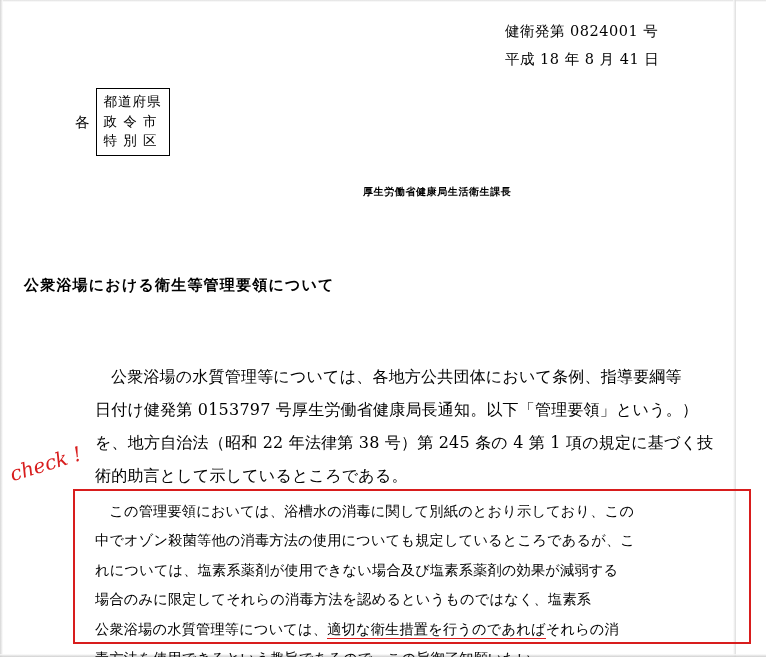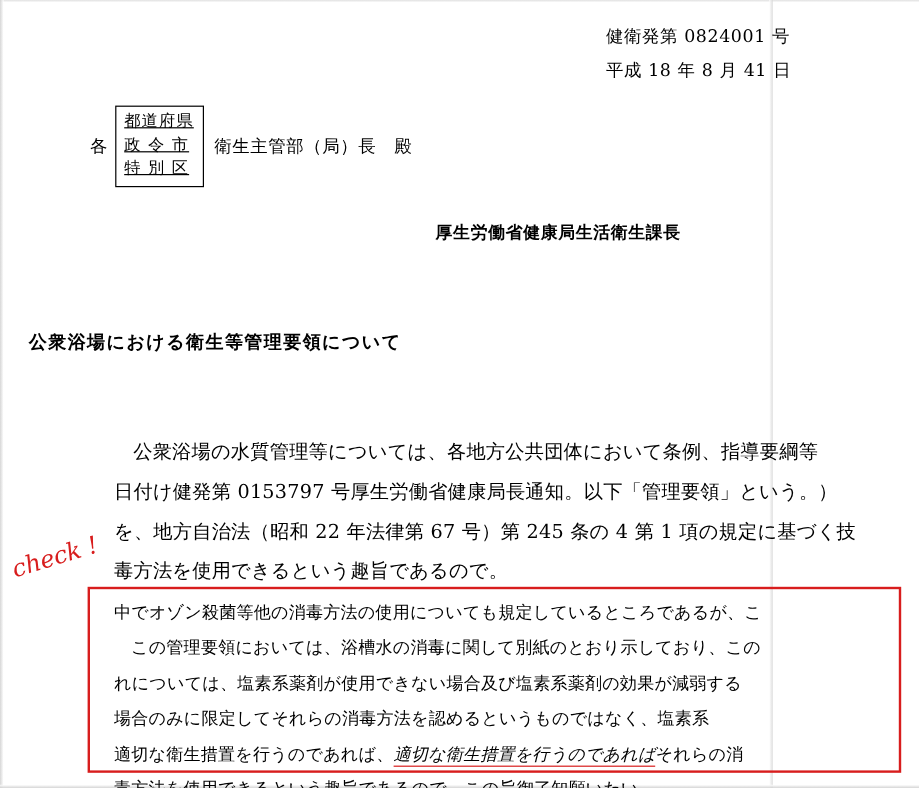--- a/index.html
+++ b/index.html
@@ -10,21 +10,21 @@
     width: 766px;
     height: 657px;
     background: #ffffff;
     font-family: "DejaVu Serif", "Liberation Serif", serif;
     color: #000000;
     position: relative;
     overflow: hidden;
   }
   .page {
     position: relative;
-    width: 644px;
+    width: 736px;
     height: 657px;
     box-sizing: border-box;
   }
 
   
   .header-right {
     position: absolute;
     top: 18px;
     left: 505px;
     font-size: 14.5px;
@@ -49,34 +49,34 @@
     margin-right: 6px;
     padding-top: 2px;
   }
   .addressee-box {
     border: 1px solid #000;
     padding: 3px 7px 4px 7px;
     line-height: 1.45;
     font-size: 13.5px;
     letter-spacing: 1px;
   }
-  .addressee-box div { white-space: nowrap; text-decoration: underline; }
+  .addressee-box div { white-space: nowrap; }
   .addressee-tail {
     margin-left: 9px;
     font-size: 14.5px;
     letter-spacing: 0.5px;
     padding-top: 2px;
   }
 
   
   .issuer {
     position: absolute;
     top: 185px;
     left: 363px;
-    font-size: 14px;
+    font-size: 10px;
     letter-spacing: 0.6px;
     white-space: nowrap;
     font-weight: 600;
   }
 
   
   .doc-title {
     position: absolute;
     top: 276px;
     left: 0;
@@ -119,21 +119,20 @@
     left: 95px;
     width: 640px;
     font-size: 14.2px;
     line-height: 2.07;
     letter-spacing: 0.2px;
   }
   .body-p2 .line { white-space: nowrap; }
   .uline {
     border-bottom: 1.6px solid #d81d1d;
     padding-bottom: 1px;
-    font-style: italic;
   }
 
   
   .check-note {
     position: absolute;
     top: 462px;
     left: 14px;
     color: #d81d1d;
     font-family: "DejaVu Serif", "Liberation Serif", serif;
     font-style: italic;
@@ -189,40 +188,39 @@
     <div>平成 18 年 8 月 41 日</div>
   </div>
 
   <div class="addressee">
     <span class="addressee-kaku">各</span>
     <span class="addressee-box">
       <div>都道府県</div>
       <div>政 令 市</div>
       <div>特 別 区</div>
     </span>
-    <span class="addressee-tail">衛生主管部（局）長　殿</span>
   </div>
 
   <div class="issuer">厚生労働省健康局生活衛生課長</div>
 
   <div class="doc-title">公衆浴場における衛生等管理要領について</div>
 
   <div class="body-p1">
     <div class="line"><span class="indent"></span><span>公衆浴場の水質管理等については、各地方公共団体において条例、指導要綱等</span></div>
     <div class="line">日付け健発第 0153797 号厚生労働省健康局長通知。以下「管理要領」という。）</div>
-    <div class="line">を、地方自治法（昭和 22 年法律第 67 号）第 245 条の 4 第 1 項の規定に基づく技</div>
-    <div class="line">毒方法を使用できるという趣旨であるので。</div>
+    <div class="line">を、地方自治法（昭和 22 年法律第 38 号）第 245 条の 4 第 1 項の規定に基づく技</div>
+    <div class="line">術的助言として示しているところである。</div>
   </div>
 
   <div class="red-box"></div>
 
   <div class="body-p2">
+    <div class="line"><span class="indent"></span><span>この管理要領においては、浴槽水の消毒に関して別紙のとおり示しており、この</span></div>
     <div class="line">中でオゾン殺菌等他の消毒方法の使用についても規定しているところであるが、こ</div>
-    <div class="line"><span class="indent"></span><span>この管理要領においては、浴槽水の消毒に関して別紙のとおり示しており、この</span></div>
     <div class="line">れについては、塩素系薬剤が使用できない場合及び塩素系薬剤の効果が減弱する</div>
     <div class="line">場合のみに限定してそれらの消毒方法を認めるというものではなく、塩素系</div>
-    <div class="line"><span>適切な衛生措置を行うのであれば、</span><span class="uline">適切な衛生措置を行うのであれば</span><span>それらの消</span></div>
+    <div class="line"><span>公衆浴場の水質管理等については、</span><span class="uline">適切な衛生措置を行うのであれば</span><span>それらの消</span></div>
     <div class="line">毒方法を使用できるという趣旨であるので、この旨御了知願いたい。</div>
   </div>
 
   <div class="check-note">check !</div>
 
 </div>
 
 </body></html>

